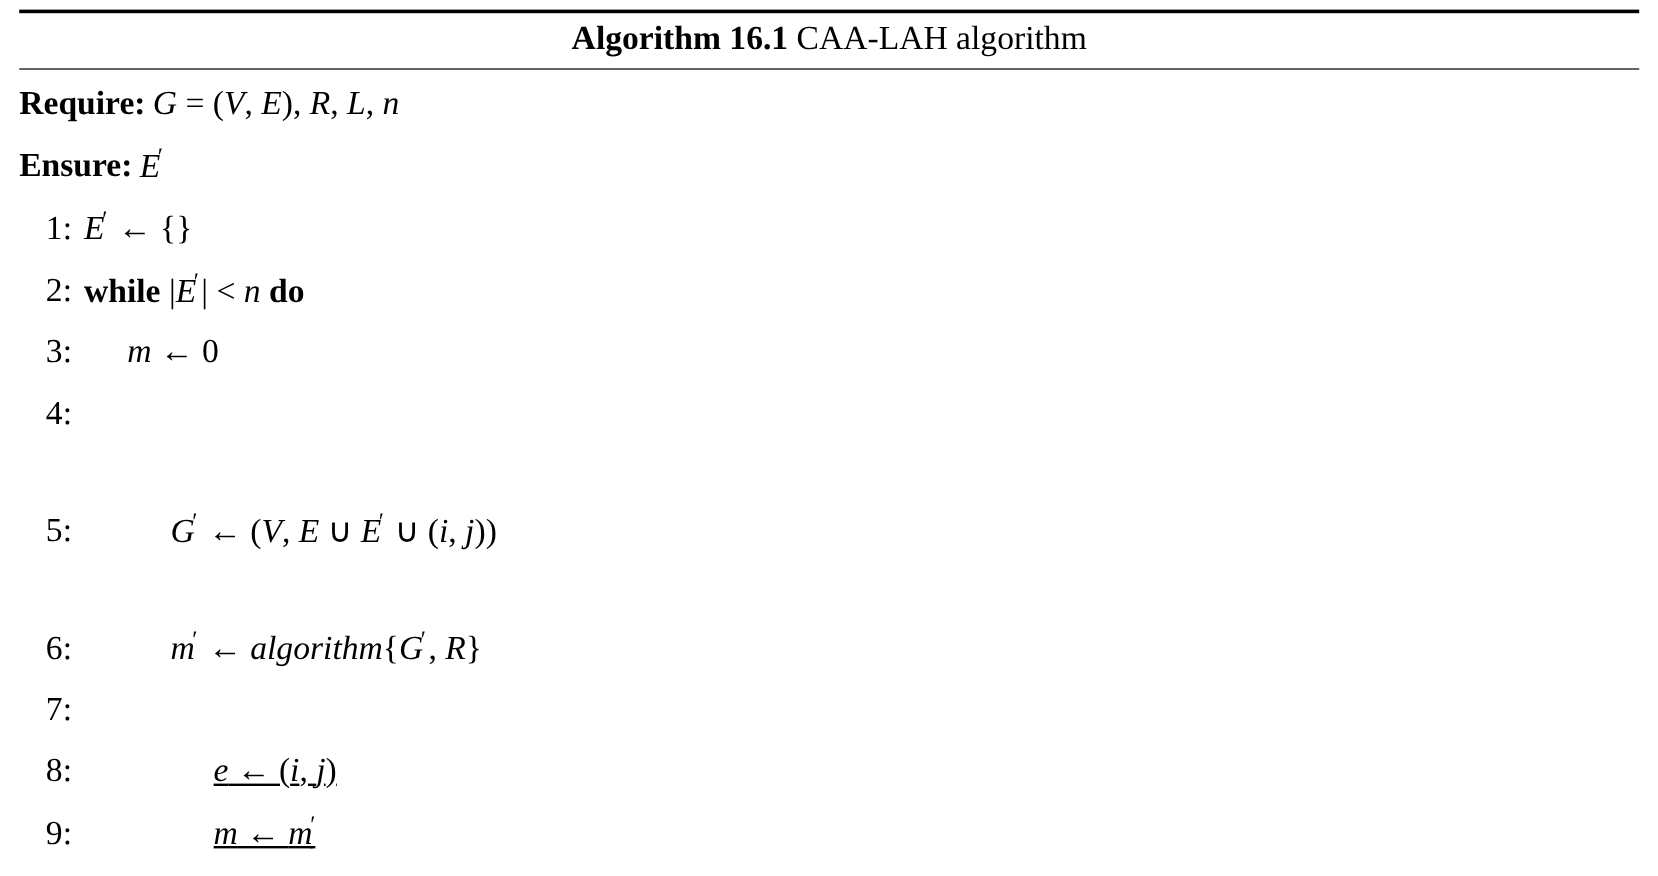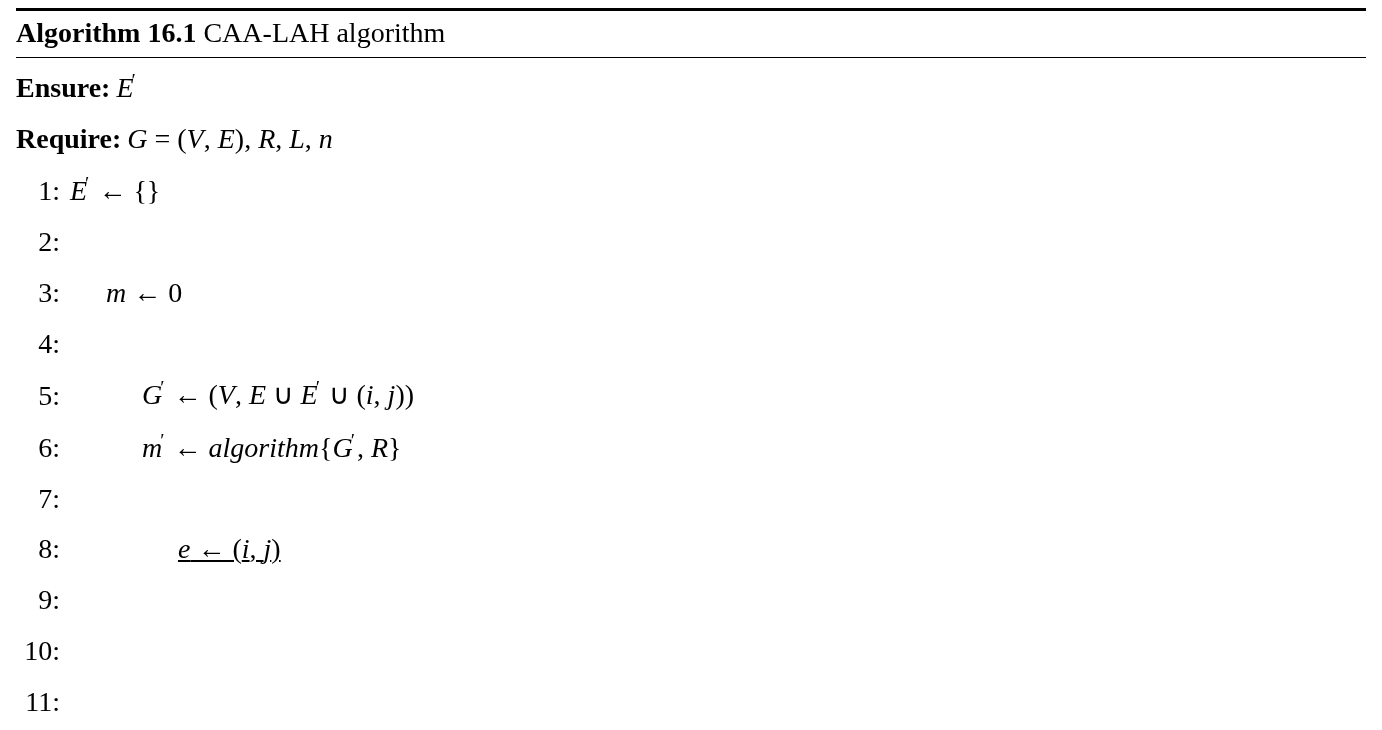--- a/index.html
+++ b/index.html
@@ -16,20 +16,21 @@
   .rule-thick {
     border-top: 3px solid #000;
     margin: 0 0 4px 0;
   }
   .rule-thin {
     border-top: 1.5px solid #000;
     margin: 4px 0;
   }
   .title-line {
     padding: 2px 0 4px 0;
+    text-align: center;
   }
   .bold {
     font-weight: bold;
   }
   .ital {
     font-style: italic;
     font-family: "Times New Roman", Times, serif;
   }
   .line {
     display: flex;
@@ -40,21 +41,21 @@
   .lineno {
     width: 44px;
     text-align: right;
     padding-right: 10px;
     flex-shrink: 0;
   }
   .body {
     white-space: pre;
   }
   .indent1 { padding-left: 36px; text-align: center; }
-  .indent2 { padding-left: 72px; }
+  .indent2 { padding-left: 72px; margin-top: 46px; }
   .indent3 { padding-left: 108px; text-decoration: underline; }
   .prime {
     font-size: 0.7em;
     vertical-align: super;
     position: relative;
     left: -2px;
   }
   .req-label {
     font-weight: bold;
     padding-right: 6px;
@@ -67,36 +68,37 @@
   <div class="rule-thick"></div>
 
   <div class="title-line">
     <span class="bold">Algorithm 16.1</span>
     <span>CAA-LAH algorithm</span>
   </div>
 
   <div class="rule-thin"></div>
 
   <div class="line">
-    <span class="req-label">Ensure:</span>
-    <span><span class="ital">E</span><span class="prime">′</span></span>
+    <span class="req-label">Require:</span>
+    <span><span class="ital">G</span> = (<span class="ital">V</span>, <span class="ital">E</span>), <span class="ital">R</span>, <span class="ital">L</span>, <span class="ital">n</span></span>
   </div>
 
   <div class="line">
-    <span class="req-label">Require:</span>
-    <span><span class="ital">G</span> = (<span class="ital">V</span>, <span class="ital">E</span>), <span class="ital">R</span>, <span class="ital">L</span>, <span class="ital">n</span></span>
+    <span class="req-label">Ensure:</span>
+    <span><span class="ital">E</span><span class="prime">′</span></span>
   </div>
 
   <div id="algo-lines">
       <div class="line">
         <span class="lineno">1:</span>
         <span class="body indent0"><span class="ital">E</span><span class="prime">′</span> ← {}</span>
       </div>
       <div class="line">
         <span class="lineno">2:</span>
+        <span class="body indent0"><span class="bold">while</span> |<span class="ital">E</span><span class="prime">′</span>| &lt; <span class="ital">n</span> <span class="bold">do</span></span>
       </div>
       <div class="line">
         <span class="lineno">3:</span>
         <span class="body indent1"><span class="ital">m</span> ← 0</span>
       </div>
       <div class="line">
         <span class="lineno">4:</span>
       </div>
       <div class="line">
         <span class="lineno">5:</span>
@@ -108,20 +110,21 @@
       </div>
       <div class="line">
         <span class="lineno">7:</span>
       </div>
       <div class="line">
         <span class="lineno">8:</span>
         <span class="body indent3"><span class="ital">e</span> ← (<span class="ital">i</span>, <span class="ital">j</span>)</span>
       </div>
       <div class="line">
         <span class="lineno">9:</span>
+        <span class="body indent3"><span class="ital">m</span> ← <span class="ital">m</span><span class="prime">′</span></span>
       </div>
       <div class="line">
         <span class="lineno">10:</span>
       </div>
       <div class="line">
         <span class="lineno">11:</span>
       </div>
     </div>
 
 </div>

